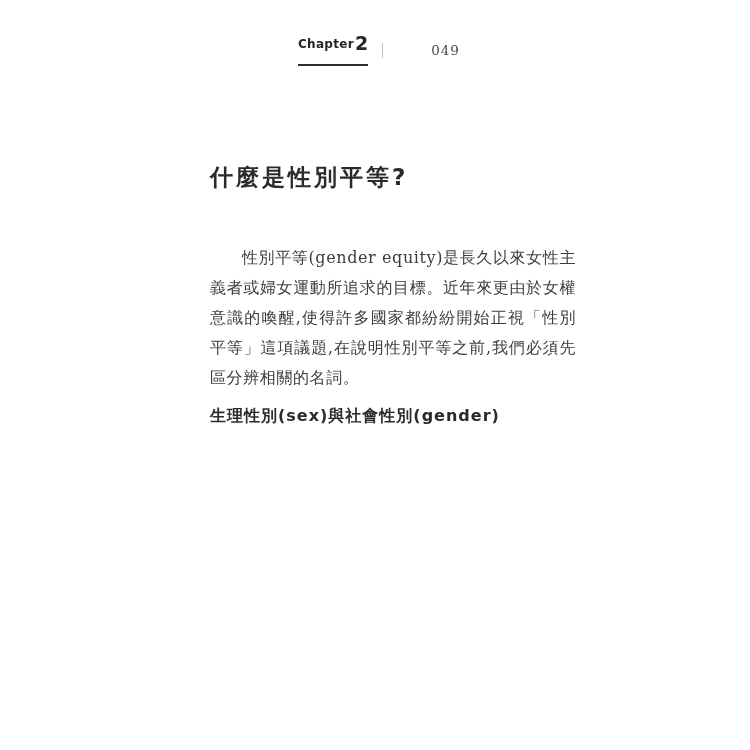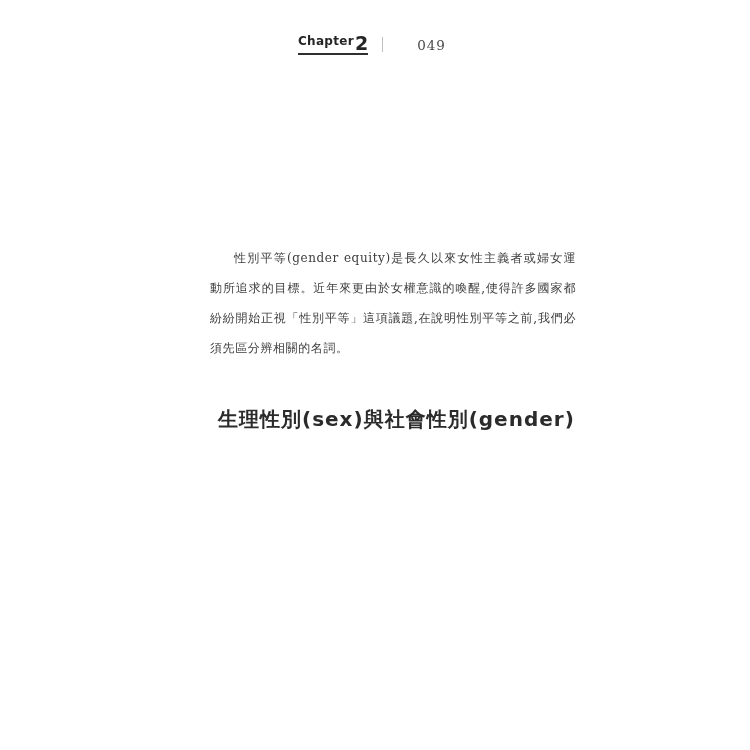--- a/index.html
+++ b/index.html
@@ -20,23 +20,23 @@
   .running-header {
     position: absolute;
     top: 34px;
     left: 298px;
     display: flex;
     align-items: center;
     white-space: nowrap;
   }
   .chapter-group {
     display: flex;
-    align-items: flex-start;
+    align-items: center;
     border-bottom: 2px solid #2f2f2f;
-    padding-bottom: 0;
+    padding-bottom: 11px;
   }
   .chapter-label {
     font-family: "DejaVu Sans", "Liberation Sans", sans-serif;
     font-weight: 700;
     font-size: 12px;
     letter-spacing: 0.3px;
     color: #262626;
   }
   .chapter-number {
     font-family: "DejaVu Sans", "Liberation Sans", sans-serif;
@@ -54,21 +54,21 @@
   }
   .header-chapter-title {
     font-size: 13px;
     letter-spacing: 0.6px;
     color: var(--header_muted, #6e6e6e);
   }
   .header-page-number {
     font-size: 13.5px;
     letter-spacing: 1px;
     color: #4a4a4a;
-    margin-left: 22px;
+    margin-left: 36px;
   }
 
   
   .text-block {
     position: absolute;
     left: 210px;
     top: 0;
     width: 366px;
     height: 750px;
   }
@@ -76,57 +76,57 @@
     position: absolute;
     top: 162px;
     left: 0;
     font-family: "DejaVu Sans", "Liberation Sans", sans-serif;
     font-weight: 700;
     font-size: 23px;
     letter-spacing: 3px;
     color: var(--heading_text, #2b2b2b);
   }
   .body-copy {
-    font-size: 12px;
+    font-size: 16px;
     line-height: 30px;
     letter-spacing: 0.6px;
     color: var(--body_text, #3d3d3d);
     text-align: justify;
   }
   .body-copy p { text-indent: 2em; margin: 0; }
   .intro-para      { position: absolute; top: 243px; left: 0; width: 366px; }
   .sub-heading {
     position: absolute;
     top: 406px;
     left: 0;
     font-family: "DejaVu Sans", "Liberation Sans", sans-serif;
     font-weight: 700;
-    font-size: 20px;
+    font-size: 16px;
     letter-spacing: 1px;
     color: var(--heading_text, #2b2b2b);
-    margin-left: 8px;
   }
   .follow-paras    { position: absolute; top: 439px; left: 0; width: 366px; }
 </style>
 </head>
 <body>
 
 <div class="page">
 
   <div class="running-header">
     <div class="chapter-group">
       <span class="chapter-label">Chapter</span>
       <span class="chapter-number">2</span>
     </div>
     <div class="header-divider"></div>
     <span class="header-page-number">049</span>
   </div>
 
   <div class="text-block">
 
+    <h1 class="article-title">什麼是性別平等?</h1>
 
     <div class="body-copy intro-para">
       <p>性別平等(gender equity)是長久以來女性主義者或婦女運動所追求的目標。近年來更由於女權意識的喚醒,使得許多國家都紛紛開始正視「性別平等」這項議題,在說明性別平等之前,我們必須先區分辨相關的名詞。</p>
     </div>
 
     <h2 class="sub-heading">生理性別(sex)與社會性別(gender)</h2>
 
 
   </div>
 

